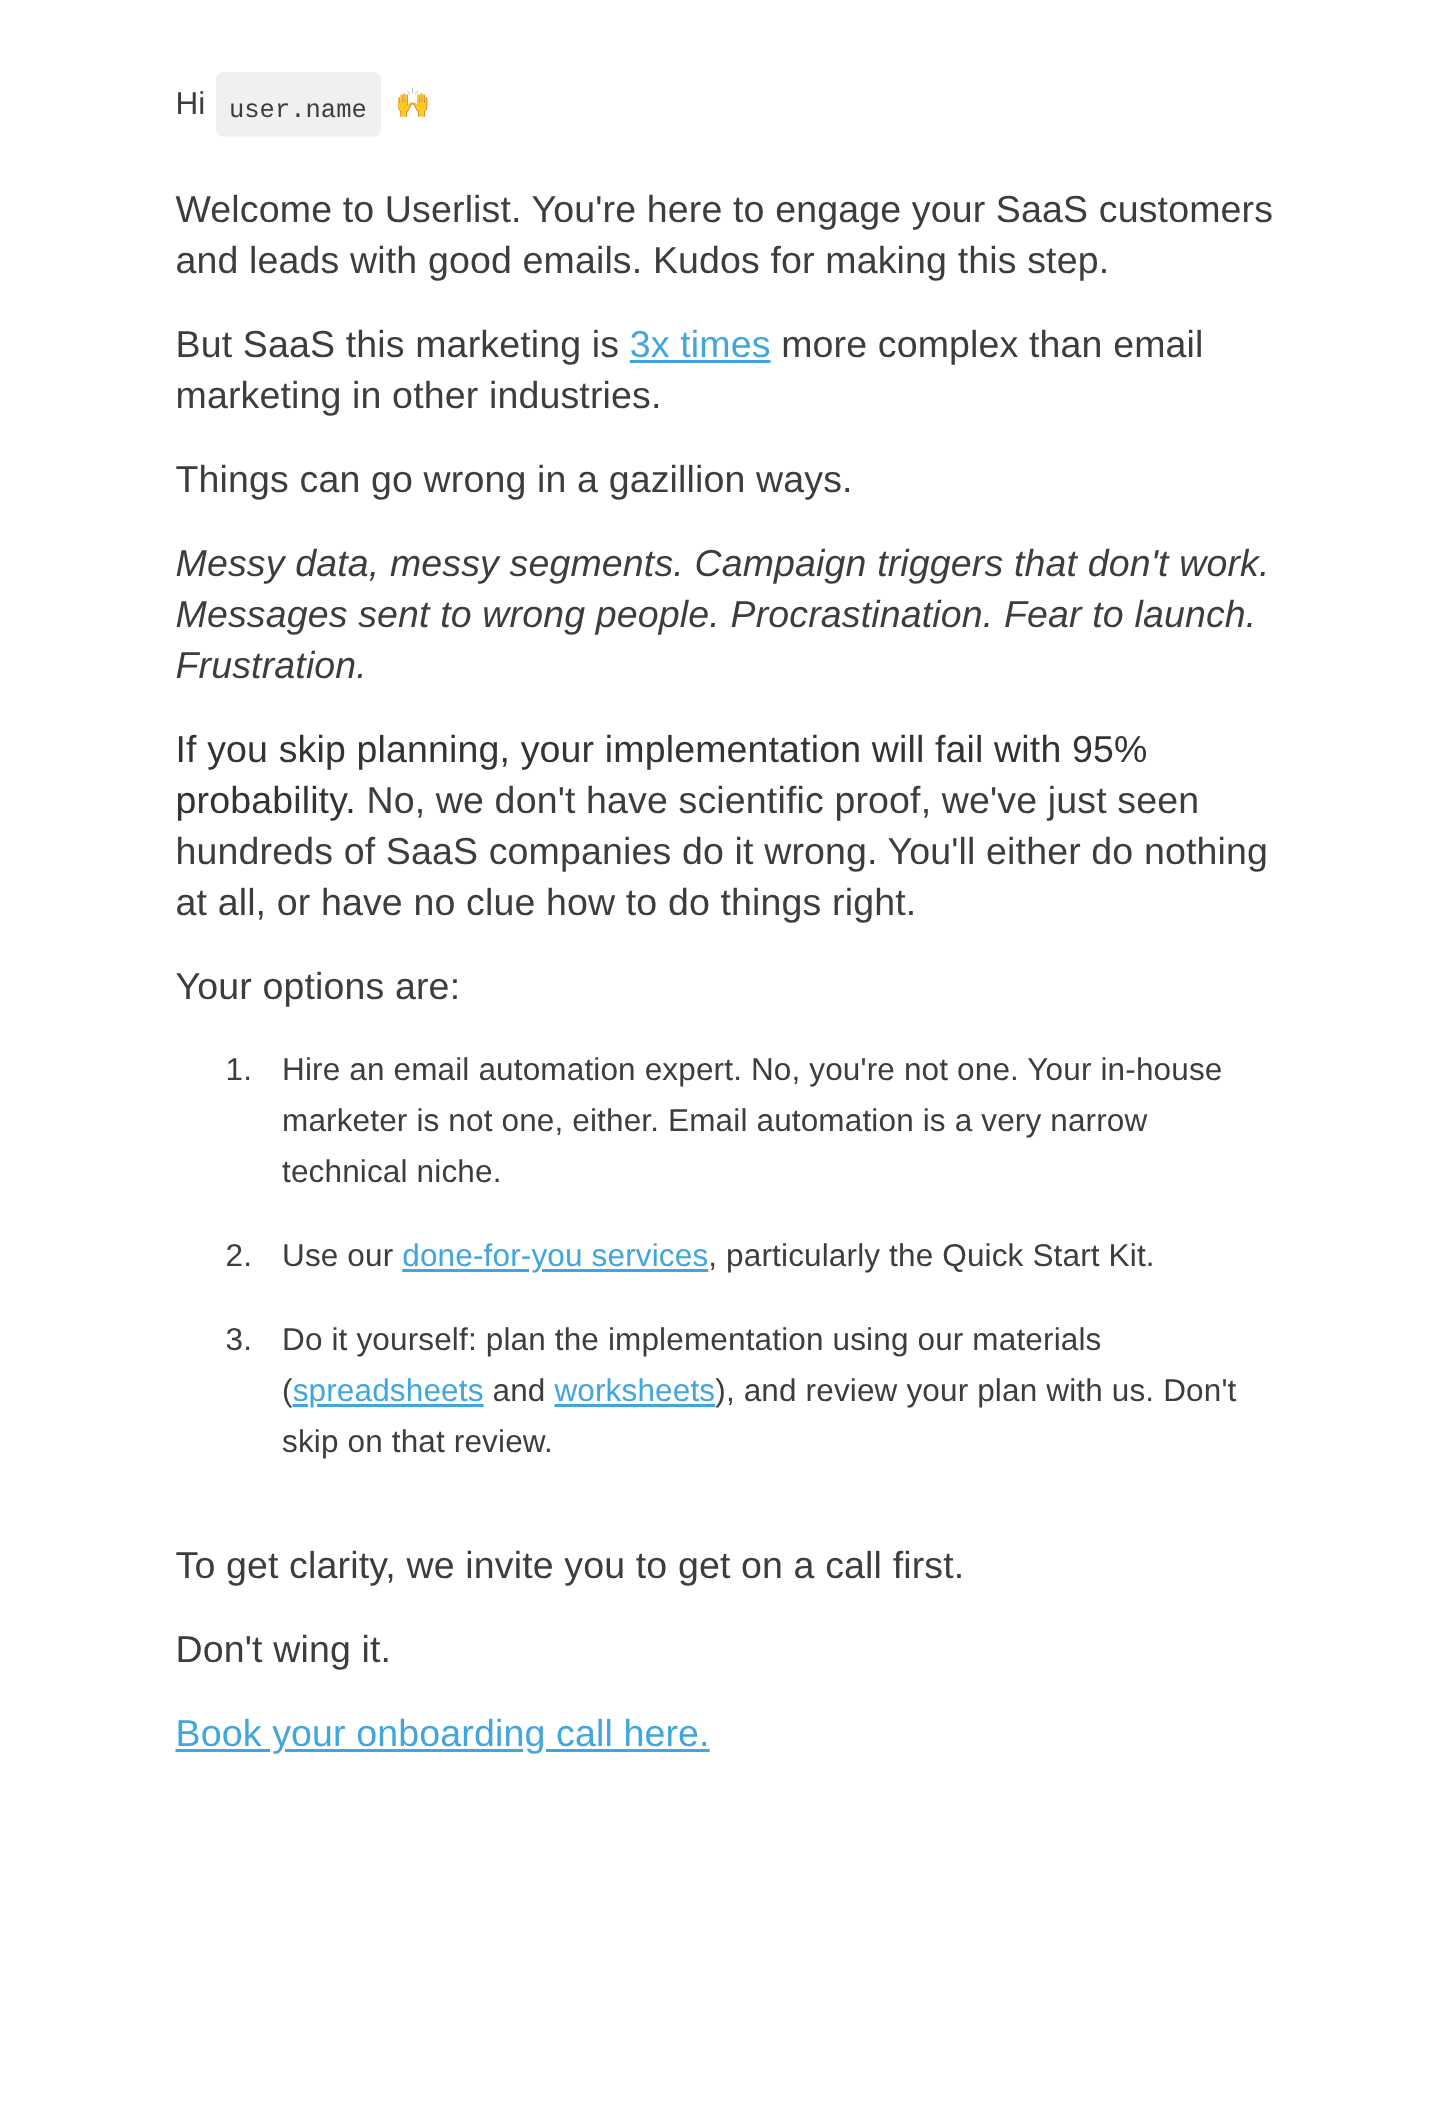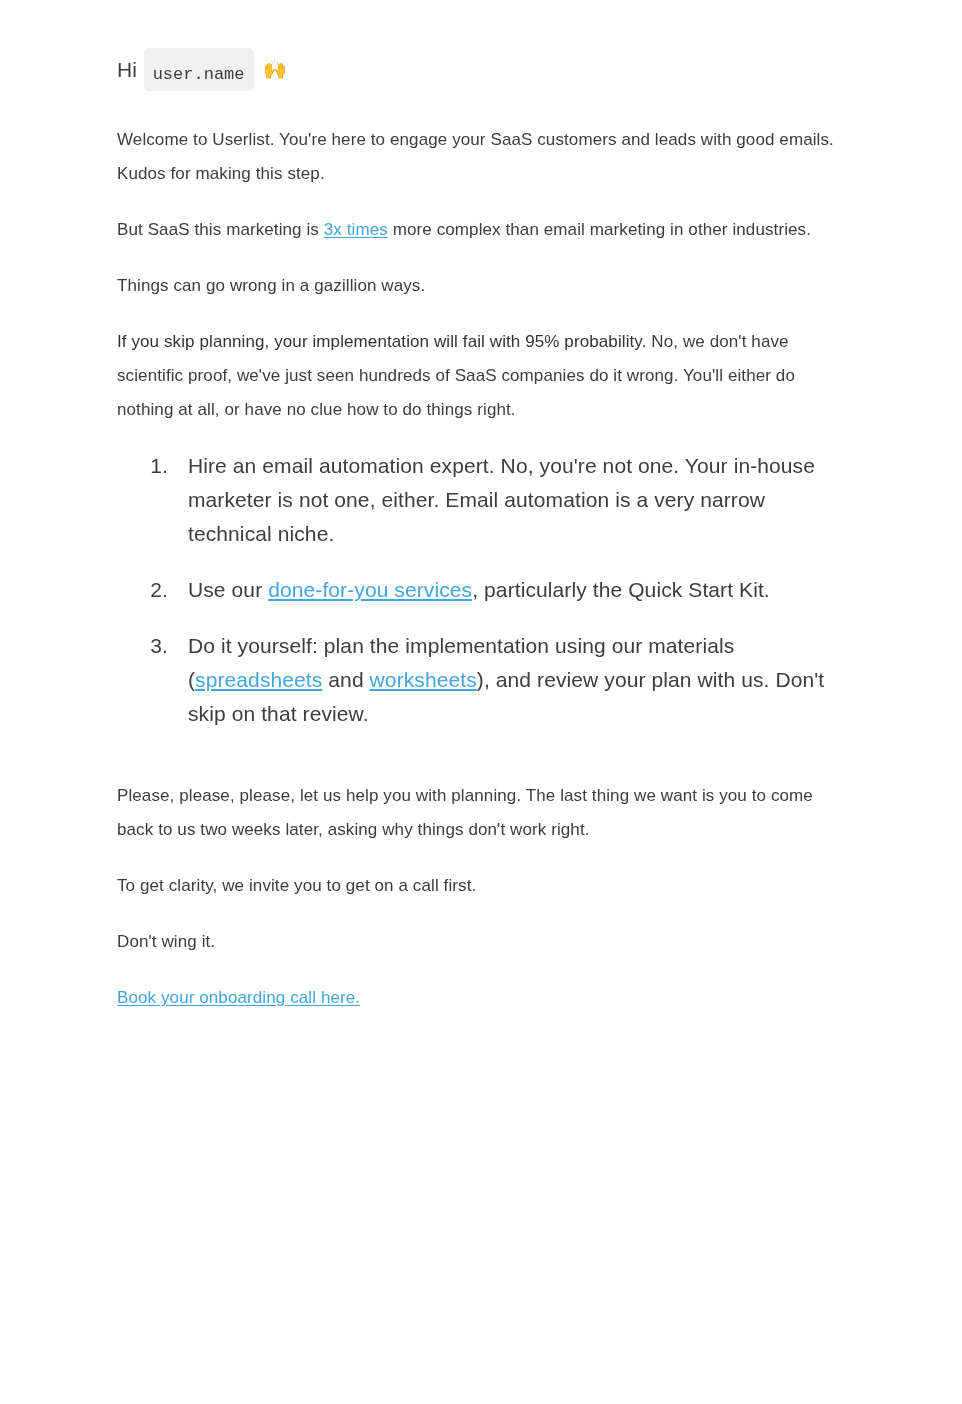--- a/index.html
+++ b/index.html
@@ -46,23 +46,23 @@
   }
   .emoji {
     font-size: 19px;
     line-height: 1;
     margin-left: 9px;
     display: inline-block;
   }
 
   
   p.para {
-    font-size: 17px;
+    font-size: 25px;
     line-height: 34px;
-    margin: 12px 0 22px 0;
+    margin: 0 0 22px 0;
     color: #3d3d3d;
     letter-spacing: 0.1px;
   }
   p.para:last-child { margin-bottom: 0; }
 
   .italic { font-style: italic; }
   .bold   { font-weight: 400; color: #333333; }
 
   a.link {
     color: #42a5dc;
@@ -71,21 +71,21 @@
   }
 
   .standalone-link {
     font-size: 21px;
     line-height: 34px;
     margin: 0 0 22px 0;
   }
 
   
   ol.options {
-    margin: 0 0 14px 0;
+    margin: 0 0 26px 0;
     padding: 0 0 0 57px;
     list-style-position: outside;
     list-style-type: decimal;
   }
   ol.options > li {
     font-size: 21px;
     line-height: 34px;
     color: #3d3d3d;
     margin: 0 0 22px 0;
     padding-left: 14px;
@@ -110,41 +110,46 @@
   </div>
 
   <p class="para">Welcome to Userlist. You're here to engage your SaaS customers and leads with good emails. Kudos for making this step.</p>
 
   <p class="para">
     <span>But SaaS this marketing is </span><a class="link" href="#">3x times</a><span> more complex than email marketing in other industries.</span>
   </p>
 
   <p class="para">Things can go wrong in a gazillion ways.</p>
 
+  <p class="para italic">
+    <span>Messy data, messy segments. Campaign triggers that don't work.</span><br>
+    <span>Messages sent to wrong people. Procrastination. Fear to launch.</span><br>
+    <span>Frustration.</span>
+  </p>
 
   <p class="para">
     <span class="bold">If you skip planning, your implementation will fail with 95% probability.</span><span> No, we don't have scientific proof, we've just seen hundreds of SaaS companies do it wrong. You'll either do nothing at all, or have no clue how to do things right.</span>
   </p>
 
+  <p class="para">Your options are:</p>
 
   <ol class="options">
     <li>Hire an email automation expert. No, you're not one. Your in-house marketer is not one, either. Email automation is a very narrow technical niche.</li>
 
     <li>
       <span>Use our </span><a class="link" href="#">done-for-you services</a><span>, particularly the Quick Start Kit.</span>
     </li>
 
     <li>
       <span>Do it yourself: plan the implementation using our materials (</span><a class="link" href="#">spreadsheets</a><span> and </span><a class="link" href="#">worksheets</a><span>), and review your plan with us. Don't skip on that review.</span>
     </li>
   </ol>
 
   <div class="spacer-after-list"></div>
 
-  <p class="para">Please, please, please, let us help you with planning. The last thing we want is you to come back to us two weeks later, asking why things don't work right.</p>
 
   <p class="para">To get clarity, we invite you to get on a call first.</p>
 
   <p class="para">Don't wing it.</p>
 
   <p class="para standalone-link">
     <a class="link" href="#">Book your onboarding call here.</a>
   </p>
 
 

